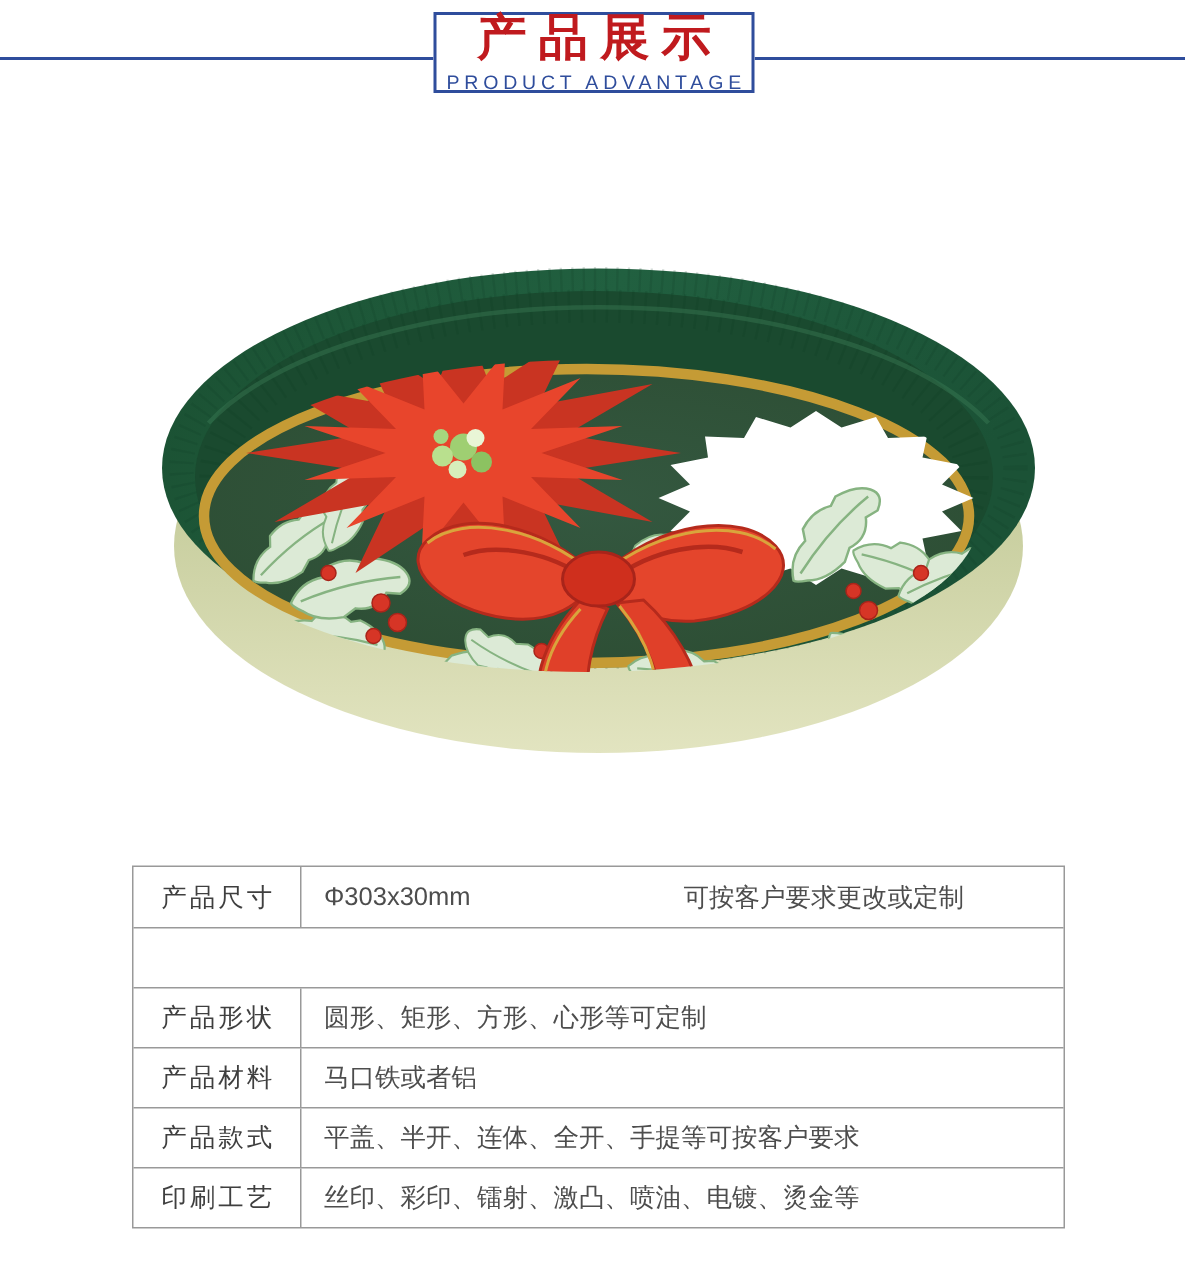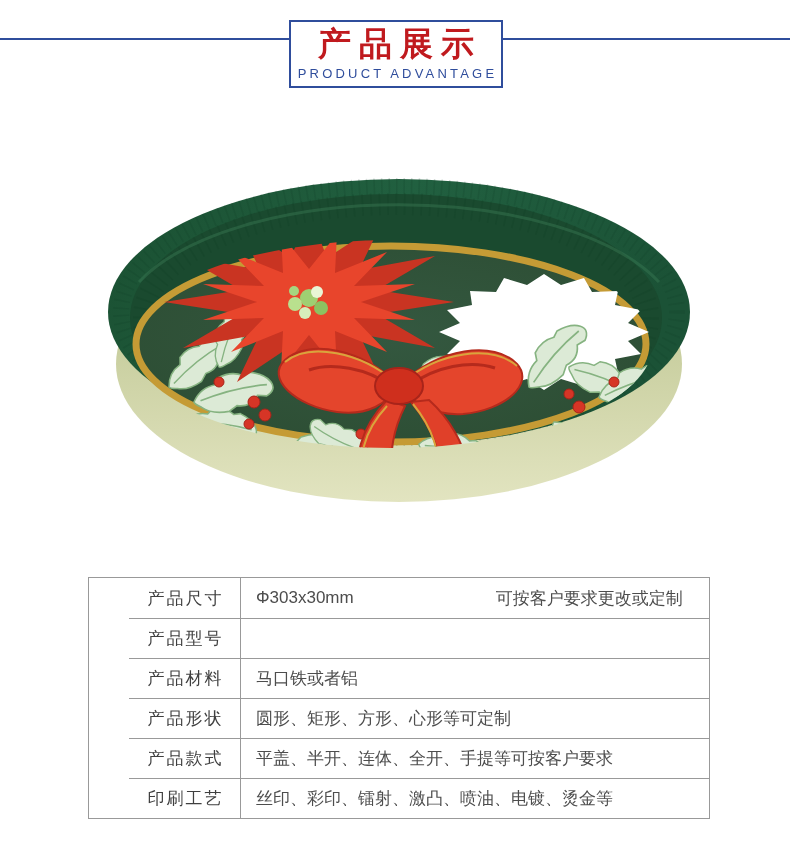--- a/index.html
+++ b/index.html
@@ -10,21 +10,21 @@
   }
   *{margin:0;padding:0;box-sizing:border-box;}
   html,body{width:790px;height:846px;background:#ffffff;overflow:hidden;}
   body{font-family:"Liberation Sans","DejaVu Sans",sans-serif;position:relative;}
 
   
   .header-rule{position:absolute;top:38px;height:2px;background:var(--accent-blue);}
   .header-rule.left{left:0;width:289px;}
   .header-rule.right{left:503px;width:287px;}
   .title-box{
-    position:absolute;left:289px;top:20px;width:214px;height:68px;
+    position:absolute;left:289px;top:8px;width:214px;height:54px;
     border:2px solid var(--accent-blue);background:#ffffff;
     display:flex;flex-direction:column;align-items:center;justify-content:center;
     z-index:2;
   }
   .page-title{
     color:var(--accent-red);font-size:33px;font-weight:bold;
     letter-spacing:8px;padding-left:8px;line-height:1.05;white-space:nowrap;
   }
   .page-subtitle{
     color:var(--accent-blue);font-size:13px;font-weight:normal;
@@ -32,21 +32,21 @@
   }
 
   
   .product-figure{position:absolute;left:99px;top:172px;width:600px;height:340px;}
   .product-figure svg{display:block;width:600px;height:340px;}
 
   
   .spec-table{
     position:absolute;left:88px;top:577px;width:622px;
     border:1px solid var(--table-border);
-    color:var(--text-color);font-size:17px;padding-left:40px;
+    color:var(--text-color);font-size:17px;
   }
   .spec-row{display:flex;height:40px;border-top:1px solid var(--table-border);}
   .spec-row:first-child{border-top:none;}
   .spec-label{
     width:112px;flex:0 0 112px;border-right:1px solid var(--table-border);
     display:flex;align-items:center;justify-content:center;
     letter-spacing:2px;padding-left:2px;color:#3f3f3f;
   }
   .spec-value{
     flex:1;display:flex;align-items:center;padding-left:15px;
@@ -173,35 +173,34 @@
 
 <div class="spec-table">
   <div class="spec-row">
     <div class="spec-label">产品尺寸</div>
     <div class="spec-value">
       <span>Φ303x30mm</span>
       <span class="v2">可按客户要求更改或定制</span>
     </div>
   </div>
   <div class="spec-row">
-    <div class="spec-label">产品型号</div>
+  </div>
+  <div class="spec-row">
+    <div class="spec-label">产品形状</div>
+    <div class="spec-value">
+      <span>圆形、矩形、方形、心形等可定制</span>
+    </div>
   </div>
   <div class="spec-row">
     <div class="spec-label">产品材料</div>
     <div class="spec-value">
       <span>马口铁或者铝</span>
     </div>
   </div>
   <div class="spec-row">
-    <div class="spec-label">产品形状</div>
-    <div class="spec-value">
-      <span>圆形、矩形、方形、心形等可定制</span>
-    </div>
-  </div>
-  <div class="spec-row">
     <div class="spec-label">产品款式</div>
     <div class="spec-value">
       <span>平盖、半开、连体、全开、手提等可按客户要求</span>
     </div>
   </div>
   <div class="spec-row">
     <div class="spec-label">印刷工艺</div>
     <div class="spec-value">
       <span>丝印、彩印、镭射、激凸、喷油、电镀、烫金等</span>
     </div>

